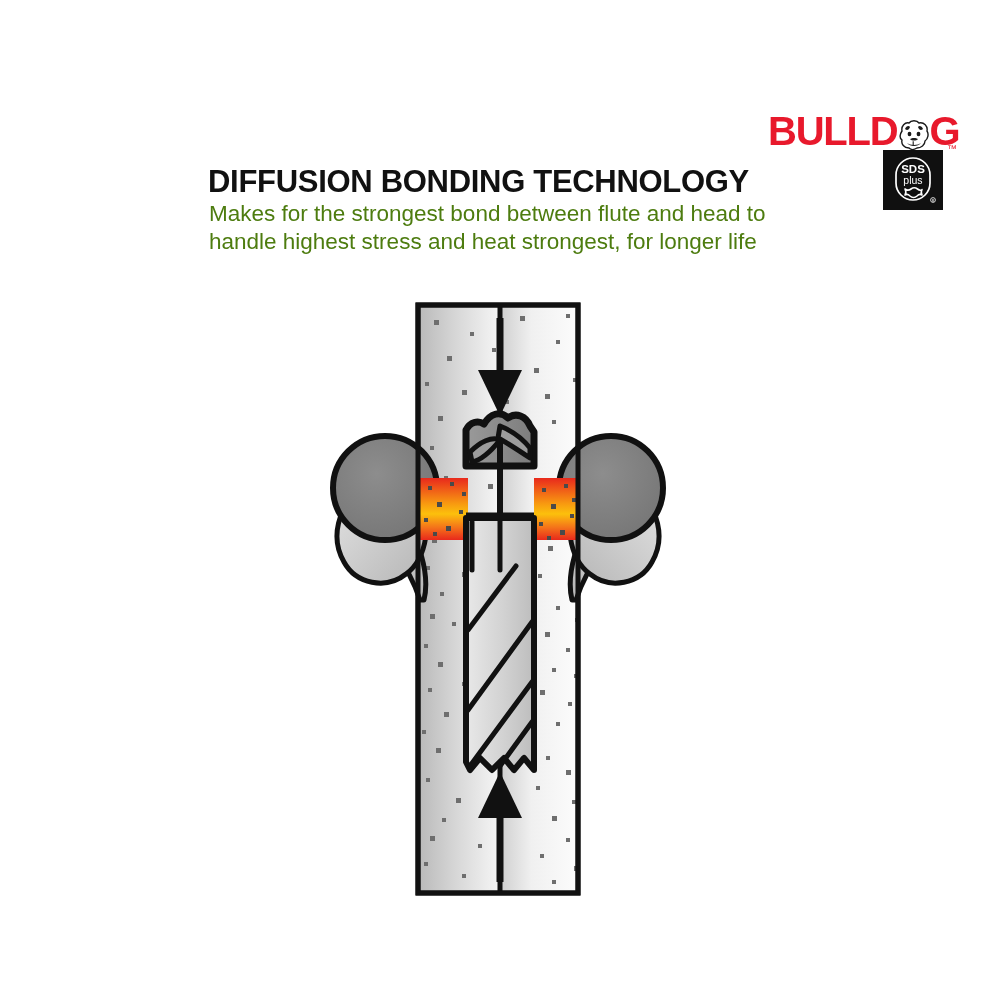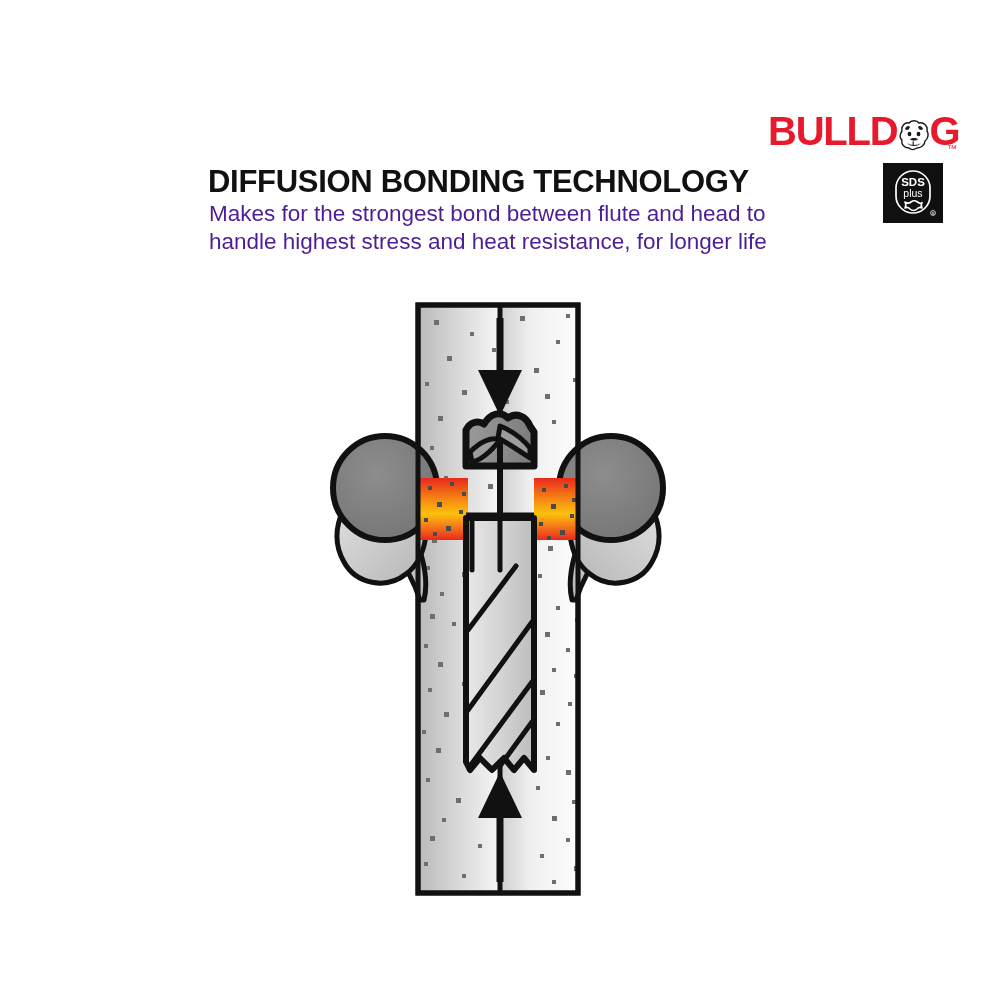--- a/index.html
+++ b/index.html
@@ -79,21 +79,20 @@
   }
 
   
   #sds-badge {
     position: absolute;
     left: 883px;
     top: 150px;
     width: 60px;
     height: 60px;
     background: #101010;
-    margin-top: 13px;
   }
 
   
   #headline {
     position: absolute;
     left: 208px;
     top: 142px;
     width: 660px;
     font-family: "Liberation Sans", sans-serif;
     font-weight: bold;
@@ -104,21 +103,21 @@
     white-space: nowrap;
   }
   #subhead {
     position: absolute;
     left: 209px;
     top: 200px;
     width: 620px;
     font-family: "Liberation Sans", sans-serif;
     font-weight: normal;
     font-size: 22.5px;
-    color: #4c1d95;
+    color: #4d7c0f;
     line-height: 28px;
   }
   #subhead .sh-line { display: block; white-space: nowrap; }
 
   
   #illustration {
     position: absolute;
     left: 0;
     top: 270px;
     width: 1000px;
@@ -168,21 +167,21 @@
              C23 43.5, 23 41 22 39 Z" fill="none" stroke="#ffffff" stroke-width="1.6" stroke-linejoin="round"></path>
     <circle cx="50" cy="50" r="2.4" fill="none" stroke="#ffffff" stroke-width="0.8"></circle>
     <text x="50" y="52.4" text-anchor="middle" fill="#ffffff" font-family="Liberation Sans, sans-serif" font-size="3.6">R</text>
   </svg>
 </div>
 
 <h1 id="headline">DIFFUSION BONDING TECHNOLOGY</h1>
 
 <div id="subhead">
   <span class="sh-line">Makes for the strongest bond between flute and head to</span>
-  <span class="sh-line">handle highest stress and heat resistance, for longer life</span>
+  <span class="sh-line">handle highest stress and heat strongest, for longer life</span>
 </div>
 
 <div id="illustration">
   <svg width="1000" height="660" viewBox="0 0 1000 660" aria-hidden="true">
 
     <defs>
 
       <linearGradient id="concreteGradL" x1="0" y1="0" x2="1" y2="0">
         <stop offset="0%" stop-color="#b9b9b9"></stop>
         <stop offset="45%" stop-color="#d6d6d6"></stop>

